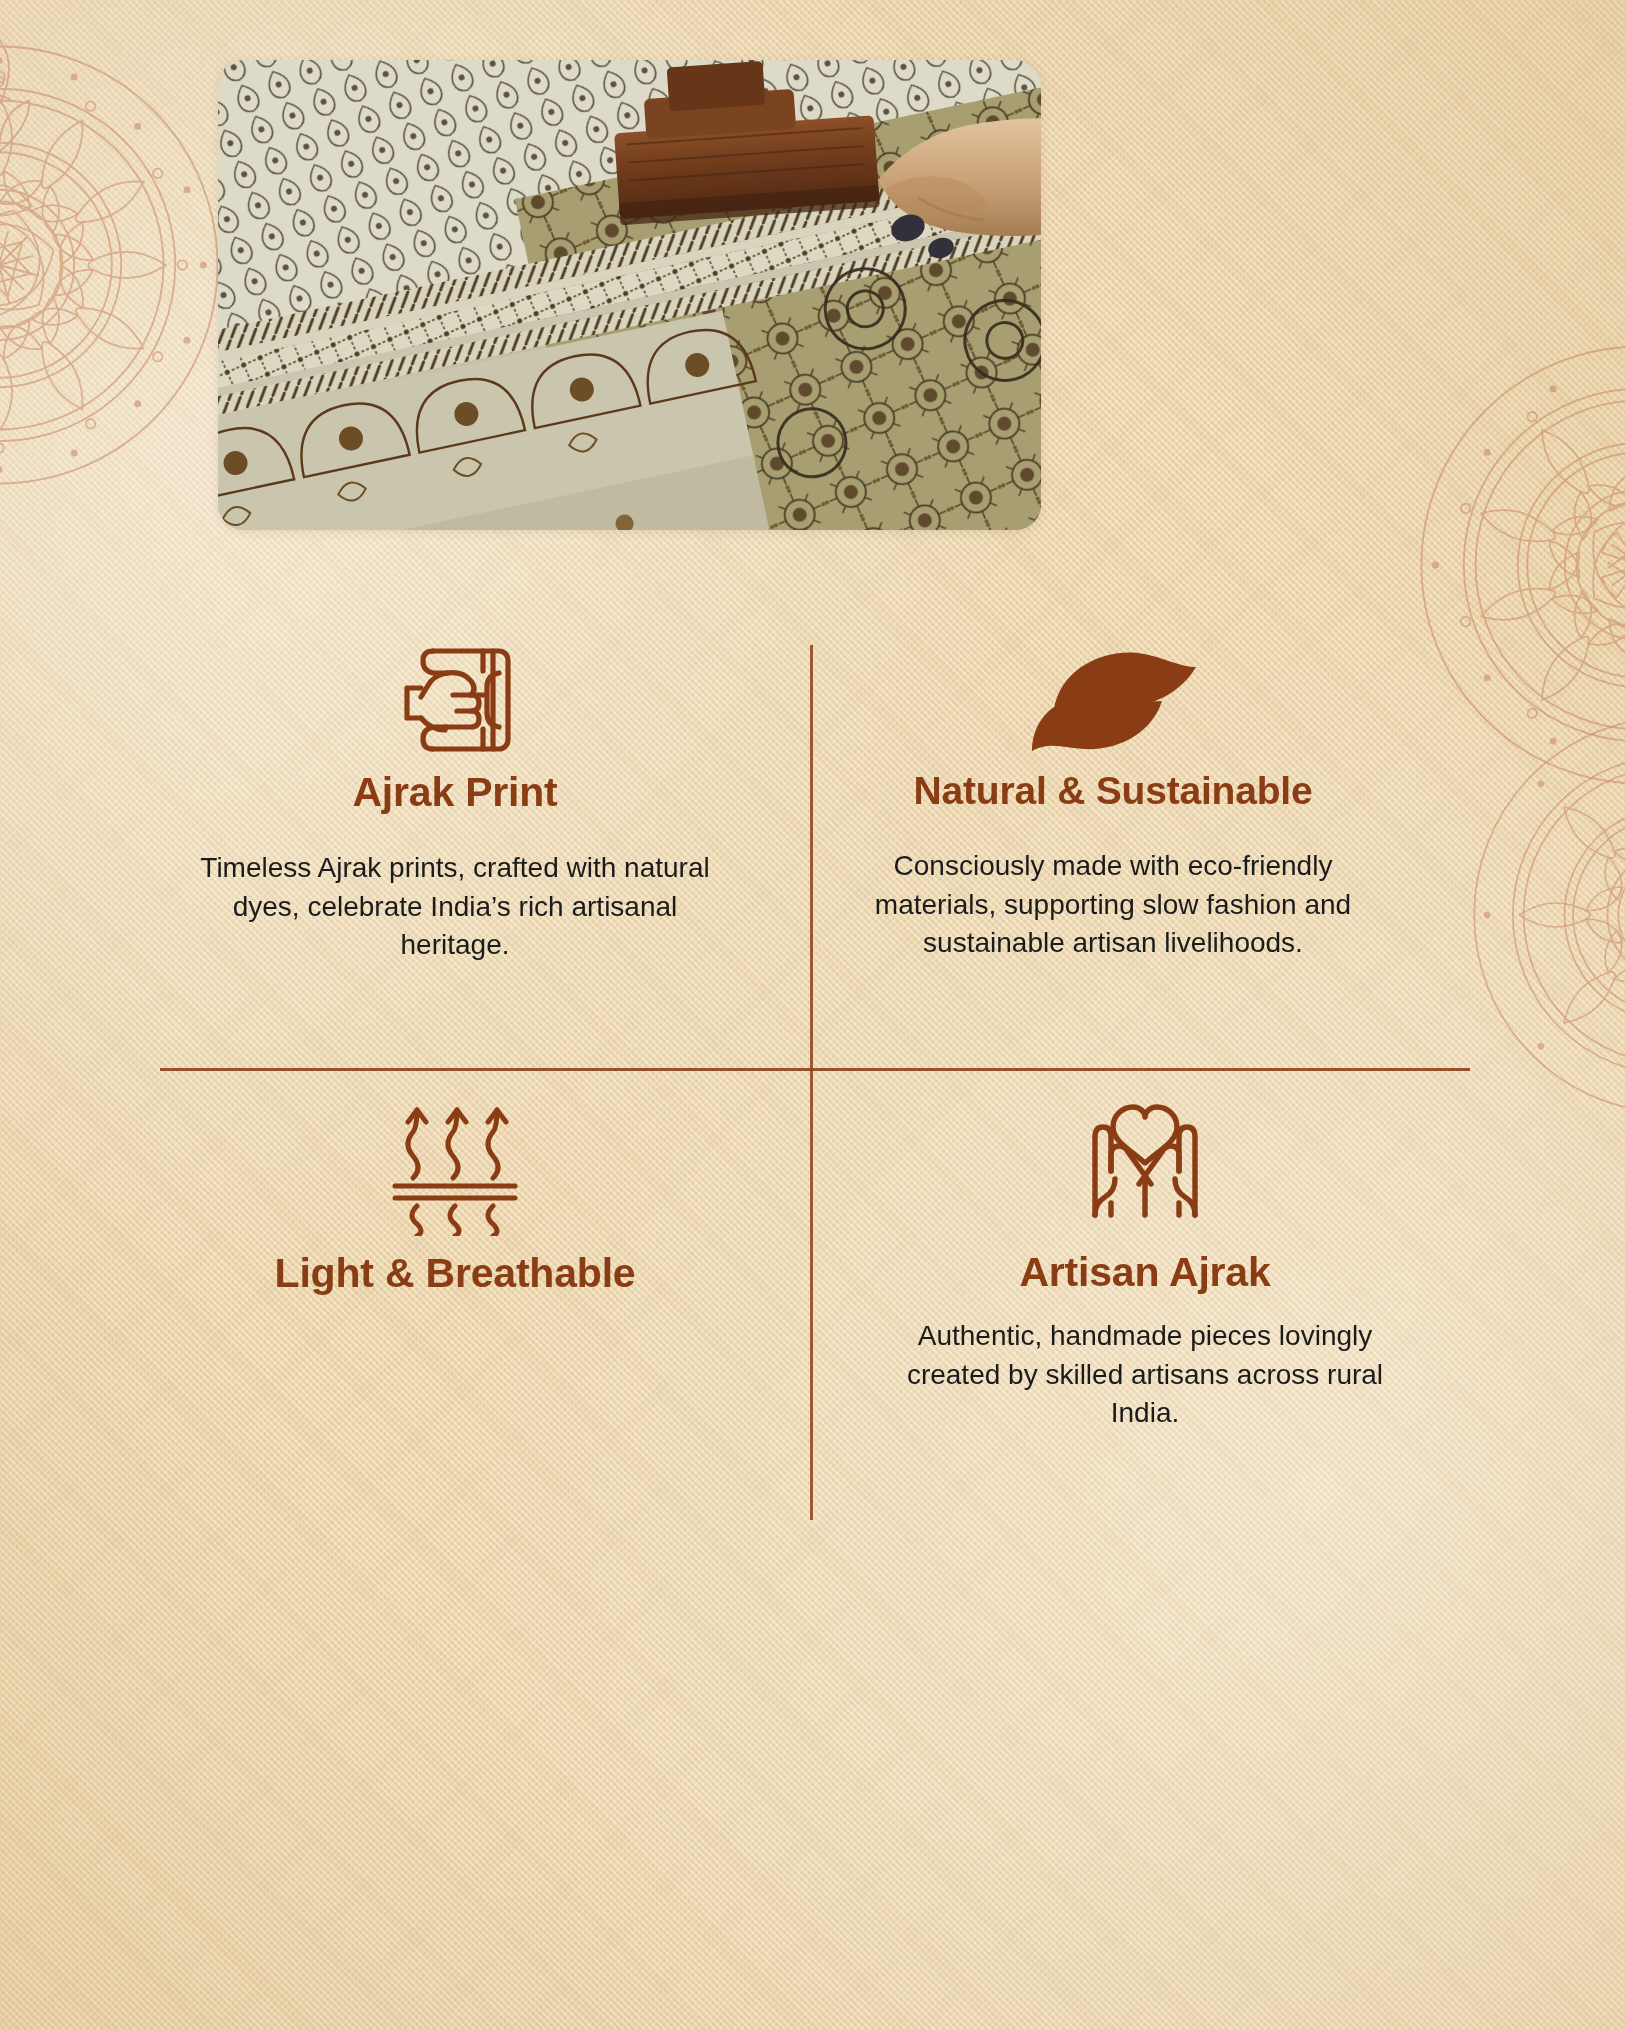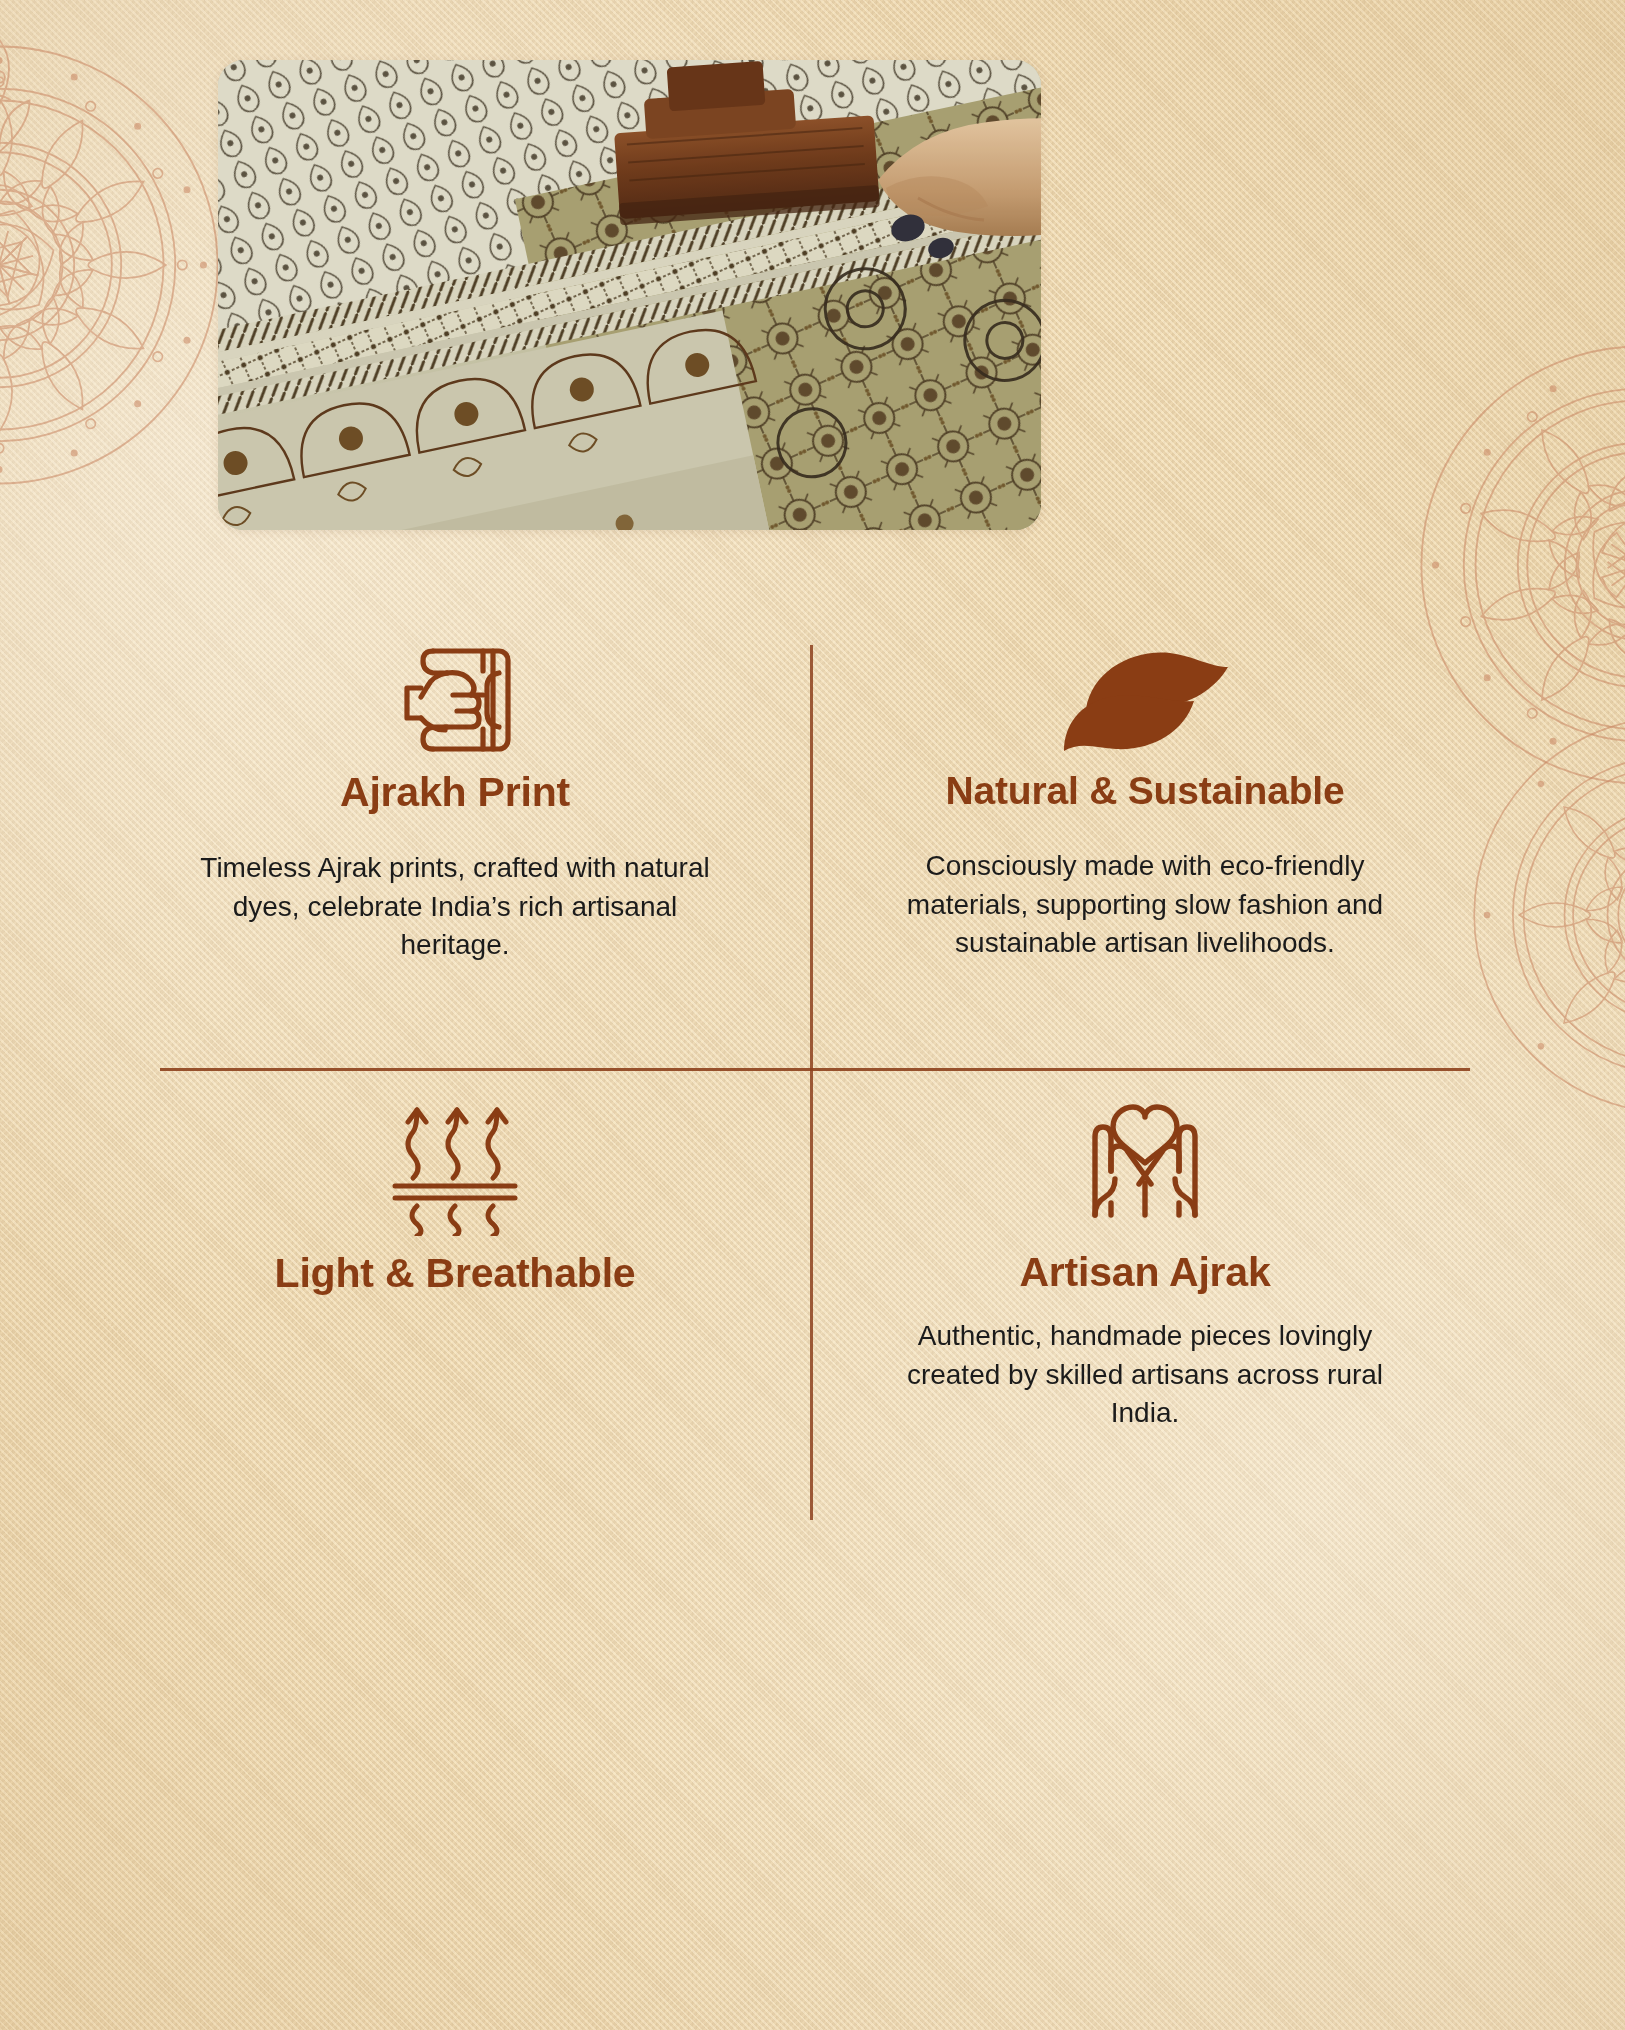--- a/index.html
+++ b/index.html
@@ -124,21 +124,21 @@
     background: #8d411d;
     opacity: 0.9;
   }
 
   .cell {
     position: absolute;
     width: 600px;
     text-align: center;
   }
   .cell-tl { left: 30px;  top: 0px; }
-  .cell-tr { left: 720px; top: 0px; }
+  .cell-tr { left: 688px; top: 0px; }
   .cell-bl { left: 30px;  top: 451px; }
   .cell-br { left: 720px; top: 450px; }
 
   .cell-icon {
     height: 120px;
     display: flex;
     align-items: center;
     justify-content: center;
     margin-bottom: 6px;
   }
@@ -668,21 +668,21 @@
 
             <path d="M26 47 h-14 v30 h14"></path>
             <path d="M26 77 q10 12 24 12"></path>
             <path d="M52 32 q16 -2 24 8 q6 8 0 14"></path>
             <path d="M58 54 h18 q8 0 8 8 q0 8 -8 8"></path>
             <path d="M62 70 h14 q8 0 8 8 q0 8 -8 8 h-26"></path>
             <path d="M76 54 h12"></path>
           </g>
         </svg>
       </div>
-      <h2 class="cell-title">Ajrakh Print</h2>
+      <h2 class="cell-title">Ajrak Print</h2>
       <p class="cell-body">Timeless Ajrak prints, crafted with natural dyes, celebrate India’s rich artisanal heritage.</p>
     </div>
 
     <div class="cell cell-tr">
       <div class="cell-icon icon-leaf">
         <svg width="174" height="106" viewBox="0 0 174 106">
           <g fill="#8a3d14">
 
             <path d="M28 62 C34 24 74 2 112 6 c24 3 40 14 58 14 C156 44 126 62 96 58 C68 54 48 48 28 62 Z"></path>
 

